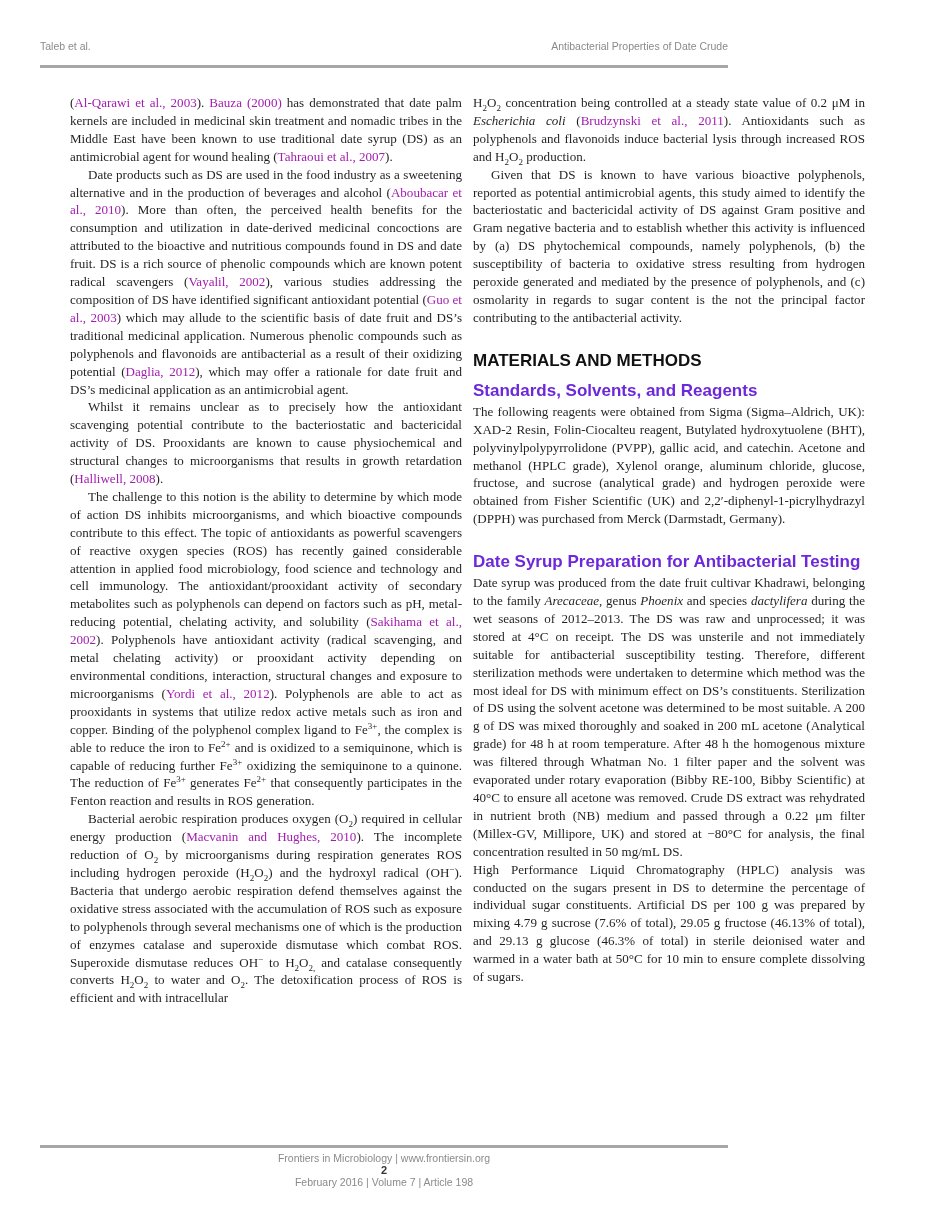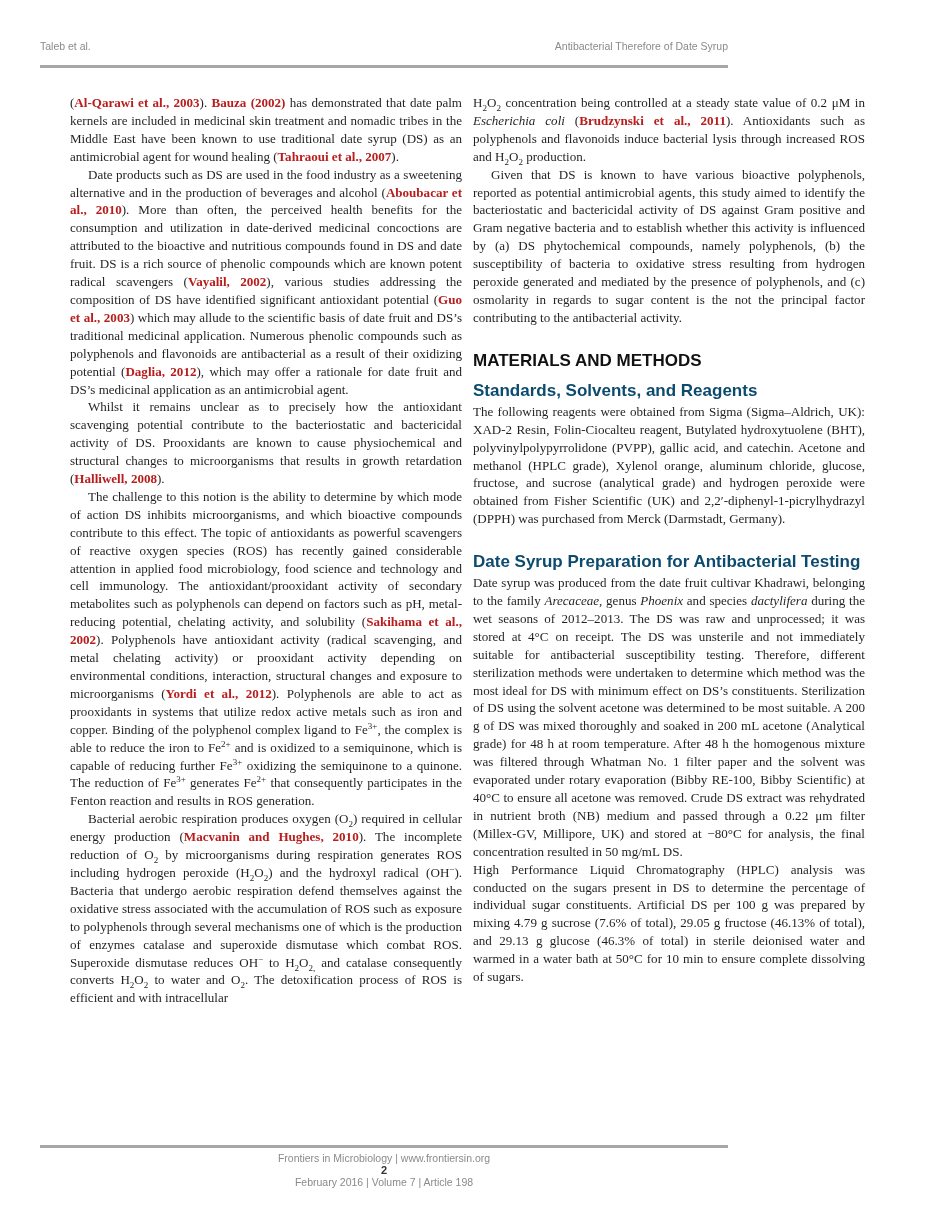--- a/index.html
+++ b/index.html
@@ -24,47 +24,47 @@
 
     .col {
       position: absolute; top: 94px; width: 392px;
       font-family: "Liberation Serif", serif; font-size: 13.05px; line-height: 17.9px;
       color: #231f20; text-align: justify;
     }
     .col.left { left: 70px; }
     .col.right { left: 473px; }
     .col p { margin: 0; }
     .col p.indent { text-indent: 18px; }
-    .cite { color: #b91c1c; font-weight: bold; }
+    .cite { color: #a21caf; }
     .col sub, .col sup { font-size: 9px; line-height: 0; }
     i { font-style: italic; }
 
     h1.section {
       font-family: "Liberation Sans", sans-serif; font-weight: bold; font-size: 17px;
       margin: 24px 0 0 0; color: #111; text-align: left; line-height: 20px;
     }
     h2.subsection {
       font-family: "Liberation Sans", sans-serif; font-weight: bold; font-size: 17px;
-      margin: 10px 0 2px 0; color: #0c4a6e; text-align: left; line-height: 20px;
+      margin: 10px 0 2px 0; color: #6d28d9; text-align: left; line-height: 20px;
     }
     h2.subsection.spaced { margin-top: 24px; }
   </style>
 </head>
 <body>
 
 <div class="page">
 
   <div class="running-header">
     <span>Taleb et al.</span>
-    <span>Antibacterial Therefore of Date Syrup</span>
+    <span>Antibacterial Properties of Date Crude</span>
   </div>
   <div class="rule top"></div>
 
   <div class="col left">
-    <p><span>(</span><a class="cite">Al-Qarawi et al., 2003</a><span>). </span><a class="cite">Bauza (2002)</a><span> has demonstrated that date palm kernels are included in medicinal skin treatment and nomadic tribes in the Middle East have been known to use traditional date syrup (DS) as an antimicrobial agent for wound healing (</span><a class="cite">Tahraoui et al., 2007</a><span>).</span></p>
+    <p><span>(</span><a class="cite">Al-Qarawi et al., 2003</a><span>). </span><a class="cite">Bauza (2000)</a><span> has demonstrated that date palm kernels are included in medicinal skin treatment and nomadic tribes in the Middle East have been known to use traditional date syrup (DS) as an antimicrobial agent for wound healing (</span><a class="cite">Tahraoui et al., 2007</a><span>).</span></p>
 
     <p class="indent"><span>Date products such as DS are used in the food industry as a sweetening alternative and in the production of beverages and alcohol (</span><a class="cite">Aboubacar et al., 2010</a><span>). More than often, the perceived health benefits for the consumption and utilization in date-derived medicinal concoctions are attributed to the bioactive and nutritious compounds found in DS and date fruit. DS is a rich source of phenolic compounds which are known potent radical scavengers (</span><a class="cite">Vayalil, 2002</a><span>), various studies addressing the composition of DS have identified significant antioxidant potential (</span><a class="cite">Guo et al., 2003</a><span>) which may allude to the scientific basis of date fruit and DS’s traditional medicinal application. Numerous phenolic compounds such as polyphenols and flavonoids are antibacterial as a result of their oxidizing potential (</span><a class="cite">Daglia, 2012</a><span>), which may offer a rationale for date fruit and DS’s medicinal application as an antimicrobial agent.</span></p>
 
     <p class="indent"><span>Whilst it remains unclear as to precisely how the antioxidant scavenging potential contribute to the bacteriostatic and bactericidal activity of DS. Prooxidants are known to cause physiochemical and structural changes to microorganisms that results in growth retardation (</span><a class="cite">Halliwell, 2008</a><span>).</span></p>
 
     <p class="indent"><span>The challenge to this notion is the ability to determine by which mode of action DS inhibits microorganisms, and which bioactive compounds contribute to this effect. The topic of antioxidants as powerful scavengers of reactive oxygen species (ROS) has recently gained considerable attention in applied food microbiology, food science and technology and cell immunology. The antioxidant/prooxidant activity of secondary metabolites such as polyphenols can depend on factors such as pH, metal-reducing potential, chelating activity, and solubility (</span><a class="cite">Sakihama et al., 2002</a><span>). Polyphenols have antioxidant activity (radical scavenging, and metal chelating activity) or prooxidant activity depending on environmental conditions, interaction, structural changes and exposure to microorganisms (</span><a class="cite">Yordi et al., 2012</a><span>). Polyphenols are able to act as prooxidants in systems that utilize redox active metals such as iron and copper. Binding of the polyphenol complex ligand to Fe</span><sup>3+</sup><span>, the complex is able to reduce the iron to Fe</span><sup>2+</sup><span> and is oxidized to a semiquinone, which is capable of reducing further Fe</span><sup>3+</sup><span> oxidizing the semiquinone to a quinone. The reduction of Fe</span><sup>3+</sup><span> generates Fe</span><sup>2+</sup><span> that consequently participates in the Fenton reaction and results in ROS generation.</span></p>
 
     <p class="indent"><span>Bacterial aerobic respiration produces oxygen (O</span><sub>2</sub><span>) required in cellular energy production (</span><a class="cite">Macvanin and Hughes, 2010</a><span>). The incomplete reduction of O</span><sub>2</sub><span> by microorganisms during respiration generates ROS including hydrogen peroxide (H</span><sub>2</sub><span>O</span><sub>2</sub><span>) and the hydroxyl radical (OH</span><sup>−</sup><span>). Bacteria that undergo aerobic respiration defend themselves against the oxidative stress associated with the accumulation of ROS such as exposure to polyphenols through several mechanisms one of which is the production of enzymes catalase and superoxide dismutase which combat ROS. Superoxide dismutase reduces OH</span><sup>−</sup><span> to H</span><sub>2</sub><span>O</span><sub>2,</sub><span> and catalase consequently converts H</span><sub>2</sub><span>O</span><sub>2</sub><span> to water and O</span><sub>2</sub><span>. The detoxification process of ROS is efficient and with intracellular</span></p>
   </div>
 

